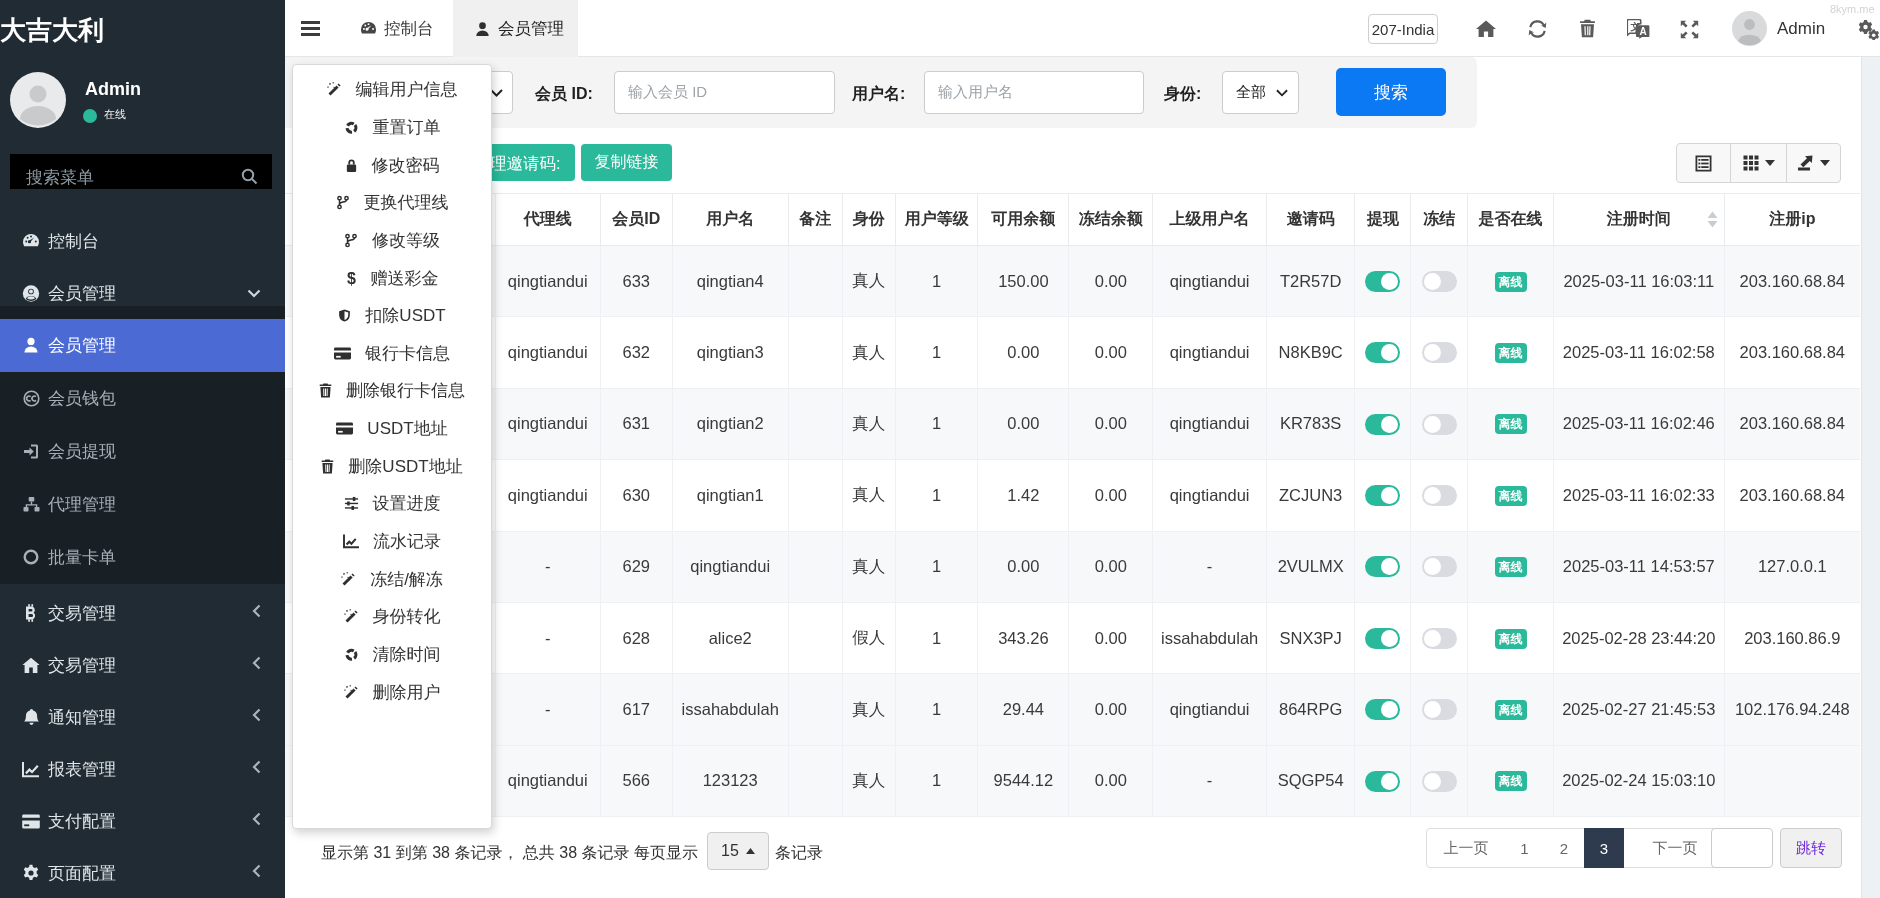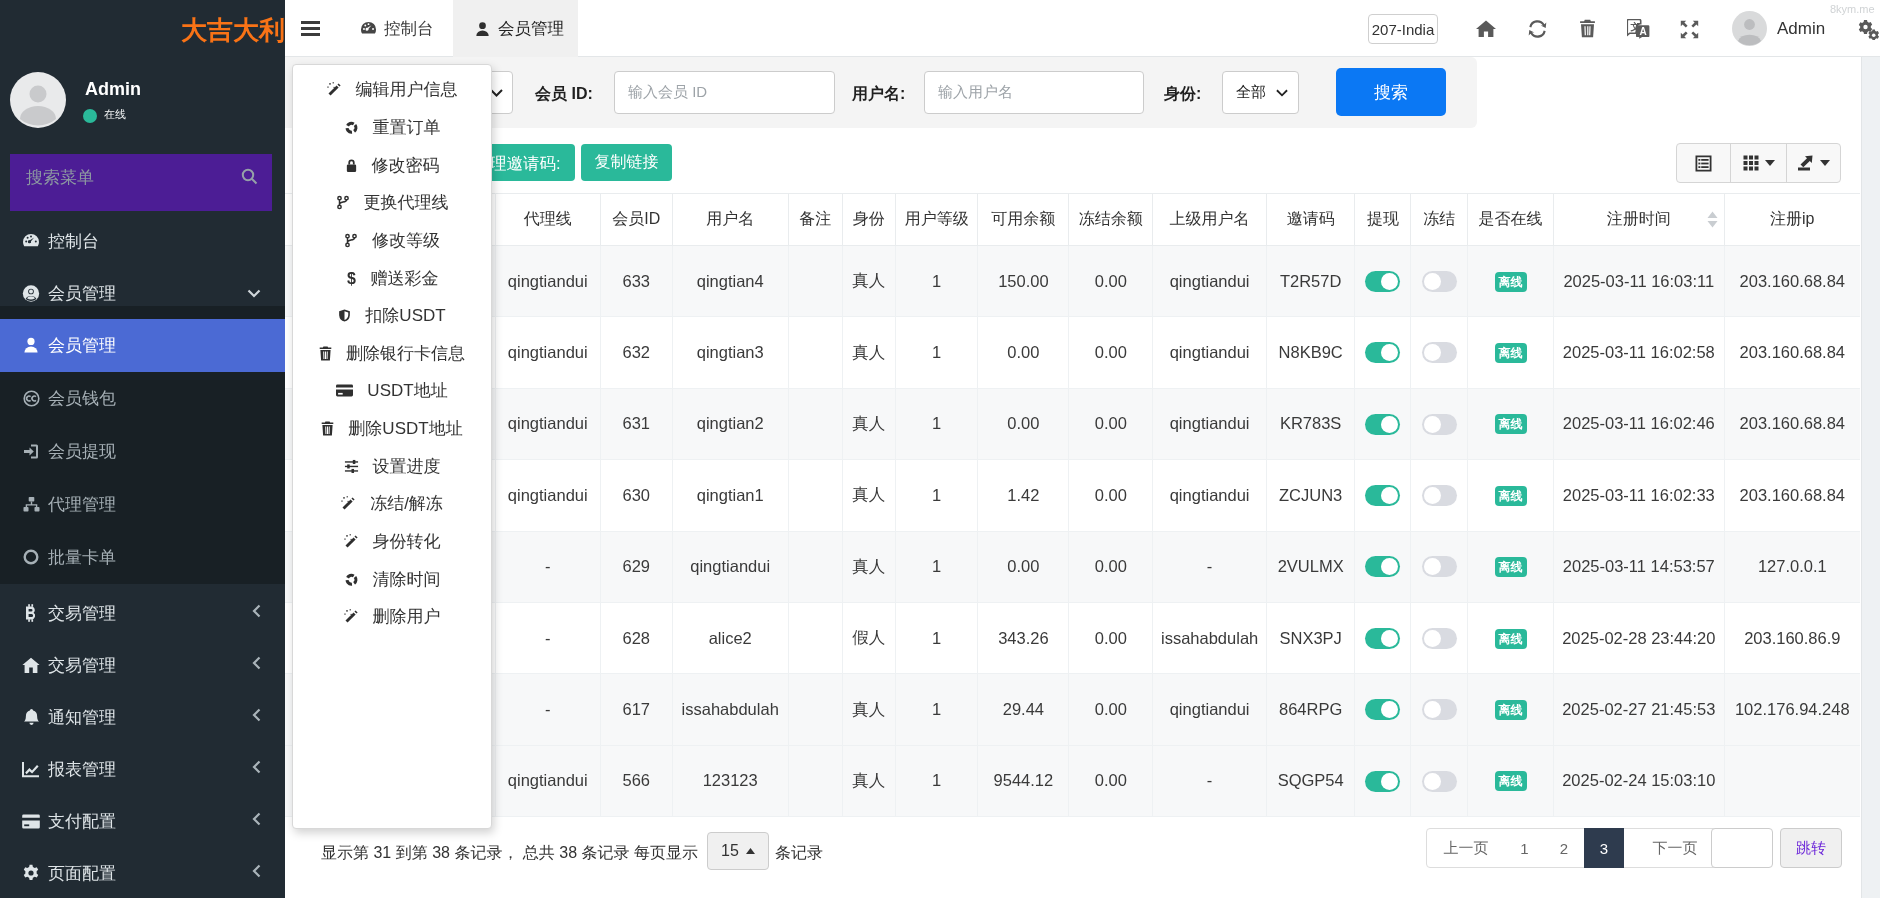--- a/index.html
+++ b/index.html
@@ -2,40 +2,40 @@
 <html lang="zh"><head>
 <meta charset="utf-8">
 <title>会员管理</title>
 <style>
 *{margin:0;padding:0;box-sizing:border-box}
 html,body{width:1880px;height:898px;overflow:hidden}
 body{font-family:"Liberation Sans",sans-serif;background:#fff;position:relative}
 .abs{position:absolute}
 
 #sidebar{position:absolute;left:0;top:0;width:285px;height:898px;background:#212b33}
-#sidebar .brand{position:absolute;top:13px;left:0;width:285px;text-align:right;color:#f97316;font-size:26px;font-weight:bold}
+#sidebar .brand{position:absolute;top:13px;left:0;width:285px;text-align:left;color:#ffffff;font-size:26px;font-weight:bold}
 .mi{position:absolute;left:0;width:285px;height:52px;display:flex;align-items:center;color:#dfe5e8;font-size:17px}
 .mi .ic{position:absolute;left:22px;width:18px;height:18px;display:flex;align-items:center;justify-content:center}
 .mi .tx{position:absolute;left:48px;white-space:nowrap}
 .mi .ar{position:absolute;right:24px;top:50%;transform:translateY(-50%)}
 .mi.sub{color:#a6b0b6}
 #submenu{position:absolute;left:0;top:306px;width:285px;height:278px;background:#182025}
 .mi.active{background:#4b6ad4;color:#fff}
 
 #navbar{position:absolute;left:285px;top:0;width:1595px;height:57px;background:#fff;border-bottom:1px solid #e3e6e8}
 .ntab{position:absolute;top:0;height:57px;display:flex;align-items:center;color:#3c3c3c;font-size:16.5px}
 
 #filter{position:absolute;left:285px;top:57px;width:1192px;height:71px;background:#f4f4f4;border-radius:0 6px 6px 0}
 .flabel{position:absolute;font-weight:bold;font-size:16px;color:#1f1f1f;top:84px}
 .finput{position:absolute;top:71px;height:43px;background:#fff;border:1px solid #ccc;border-radius:4px;font-size:15px;color:#9da3a8;display:flex;align-items:center;padding-left:13px}
 
 .gbtn{position:absolute;top:144px;height:37px;background:#2ab99a;border-radius:4px;color:#fff;font-size:16px;display:flex;align-items:center;justify-content:center}
 
 #tbl{position:absolute;left:285px;top:193px;width:1575px;border-collapse:collapse;table-layout:fixed}
-#tbl th{height:52px;font-size:16px;font-weight:normal;color:#333;background:#fff;border:1px solid #e9ecee;border-left:none;text-align:center;vertical-align:middle}
+#tbl th{height:52px;font-size:16px;font-weight:bold;color:#333;background:#fff;border:1px solid #e9ecee;border-left:none;text-align:center;vertical-align:middle}
 #tbl td{height:71.4px;font-size:16.5px;color:#3a3a3a;border:1px solid #eef1f3;border-left:none;text-align:center;vertical-align:middle}
 #tbl th:nth-child(15){position:relative}
 #tbl th:first-child,#tbl td:first-child{border-left:none;border-right:1px solid #eef1f3}
 #tbl tr.odd td{background:#f7f8f9}
 #tbl td:last-child,#tbl th:last-child{border-right:none}
 .tgl{display:inline-block;width:35px;height:21px;border-radius:11px;position:relative;vertical-align:middle}
 .tgl.on{background:#2ab99a}
 .tgl.off{background:#d9dbe1}
 .tgl i{position:absolute;top:2px;width:17px;height:17px;border-radius:50%;background:#fff}
 .tgl.on i{right:2px}
@@ -58,21 +58,21 @@
 <div id="sidebar">
   <div class="brand">大吉大利</div>
   <svg class="abs" style="left:10px;top:72px" width="56" height="56" viewBox="0 0 56 56">
     <circle cx="28" cy="28" r="28" fill="#e9eaeb"></circle>
     <circle cx="28" cy="22" r="8.5" fill="#c9cacc"></circle>
     <path d="M10 47 a18 13 0 0 1 36 0 a28 28 0 0 1 -36 0 z" fill="#c9cacc"></path>
   </svg>
   <div class="abs" style="left:85px;top:79px;color:#fff;font-size:18px;font-weight:bold">Admin</div>
   <div class="abs" style="left:83px;top:109px;width:14px;height:14px;border-radius:50%;background:#2ab99a"></div>
   <div class="abs" style="left:104px;top:107px;color:#f2f4f5;font-size:11px">在线</div>
-  <div class="abs" style="left:10px;top:154px;width:262px;height:57px;background:#4c1d95;border-radius:0">
+  <div class="abs" style="left:10px;top:154px;width:262px;height:35px;background:#000000;border-radius:0">
     <span class="abs" style="left:16px;top:12px;font-size:17px;color:#8d99a1">搜索菜单</span>
     <svg class="abs" style="right:14px;top:14px" width="17" height="17" viewBox="0 0 17 17" fill="none" stroke="#95a1a8" stroke-width="2">
         <circle cx="7" cy="7" r="5.2"></circle>
         <line x1="11" y1="11" x2="15.5" y2="15.5"></line>
       </svg>
   </div>
 
   <div class="mi" style="top:215px">
     <span class="ic">
         <svg width="18" height="18" viewBox="0 0 18 18" fill="#dfe5e8">
@@ -594,20 +594,28 @@
       </svg>
       <span>赠送彩金</span>
     </div>
   <div class="it">
       <svg width="13" height="15" viewBox="0 0 16 16" fill="#2f2f2f">
         <path d="M8 0.6 L14.6 2.8 v4.8 A8.8 8.8 0 0 1 8 15.4 A8.8 8.8 0 0 1 1.4 7.6 V2.8 z M8 2.7 v10.7 a6.8 6.8 0 0 0 4.6-6 V4.2 z" fill-rule="evenodd"></path>
       </svg>
       <span>扣除USDT</span>
     </div>
   <div class="it">
+      <svg width="17" height="13" viewBox="0 0 17 13" fill="#2f2f2f">
+        <path d="M1.4 0.5 h14.2 a1.4 1.4 0 0 1 1.4 1.4 v1.6 H0 V1.9 A1.4 1.4 0 0 1 1.4 0.5 z"></path>
+        <path d="M0 5.6 h17 v5.5 a1.4 1.4 0 0 1 -1.4 1.4 H1.4 A1.4 1.4 0 0 1 0 11.1 z"></path>
+        <rect x="2.1" y="8.9" width="4.6" height="1.7" fill="#fff"></rect>
+      </svg>
+      <span>银行卡信息</span>
+    </div>
+  <div class="it">
       <svg width="13" height="15" viewBox="0 0 13 15" fill="#2f2f2f">
         <path d="M4.4 0.4 h4.2 l0.5 1.1 h3.2 v1.5 H0.7 V1.5 h3.2 z"></path>
         <path d="M1.4 4 h10.2 l-0.7 10.6 H2.1 z M4.2 5.6 l0.25 7.4 h1 l-0.25-7.4 z M6 5.6 v7.4 h1 V5.6 z M8.8 5.6 l-0.25 7.4 h-1 l0.25-7.4 z" fill-rule="evenodd"></path>
       </svg>
       <span>删除银行卡信息</span>
     </div>
   <div class="it">
       <svg width="17" height="13" viewBox="0 0 17 13" fill="#2f2f2f">
         <path d="M1.4 0.5 h14.2 a1.4 1.4 0 0 1 1.4 1.4 v1.6 H0 V1.9 A1.4 1.4 0 0 1 1.4 0.5 z"></path>
         <path d="M0 5.6 h17 v5.5 a1.4 1.4 0 0 1 -1.4 1.4 H1.4 A1.4 1.4 0 0 1 0 11.1 z"></path>
@@ -627,20 +635,27 @@
         <rect x="1" y="2.4" width="14" height="1.5"></rect>
         <rect x="9.4" y="1" width="2.7" height="4.3"></rect>
         <rect x="1" y="7.2" width="14" height="1.5"></rect>
         <rect x="3.4" y="5.8" width="2.7" height="4.3"></rect>
         <rect x="1" y="12" width="14" height="1.5"></rect>
         <rect x="8" y="10.6" width="2.7" height="4.3"></rect>
       </svg>
       <span>设置进度</span>
     </div>
   <div class="it">
+      <svg width="16" height="15" viewBox="0 0 16 15">
+        <path d="M1 0.5 V13.2 h15" stroke="#2f2f2f" stroke-width="1.9" fill="none"></path>
+        <path d="M2.8 9.8 l3.4-3.6 2.2 2 3.6-4 1.5 1.4 -5 5.6 -2.2-2 -2 2.1 z" fill="#2f2f2f"></path>
+      </svg>
+      <span>流水记录</span>
+    </div>
+  <div class="it">
       <svg width="15" height="15" viewBox="0 0 16 16" fill="#2f2f2f">
         <path d="M1.6 12.2 L10.2 3.6 l2.2 2.2 L3.8 14.4 z"></path>
         <path d="M11.1 2.7 l1.2-1.2 2.2 2.2 -1.2 1.2 z"></path>
         <rect x="2.4" y="1.2" width="1.6" height="1.6"></rect>
         <rect x="6" y="0.2" width="1.3" height="1.3"></rect>
         <rect x="0.4" y="4.8" width="1.3" height="1.3"></rect>
         <rect x="7" y="5.2" width="1.2" height="1.2"></rect>
       </svg>
       <span>冻结/解冻</span>
     </div>

